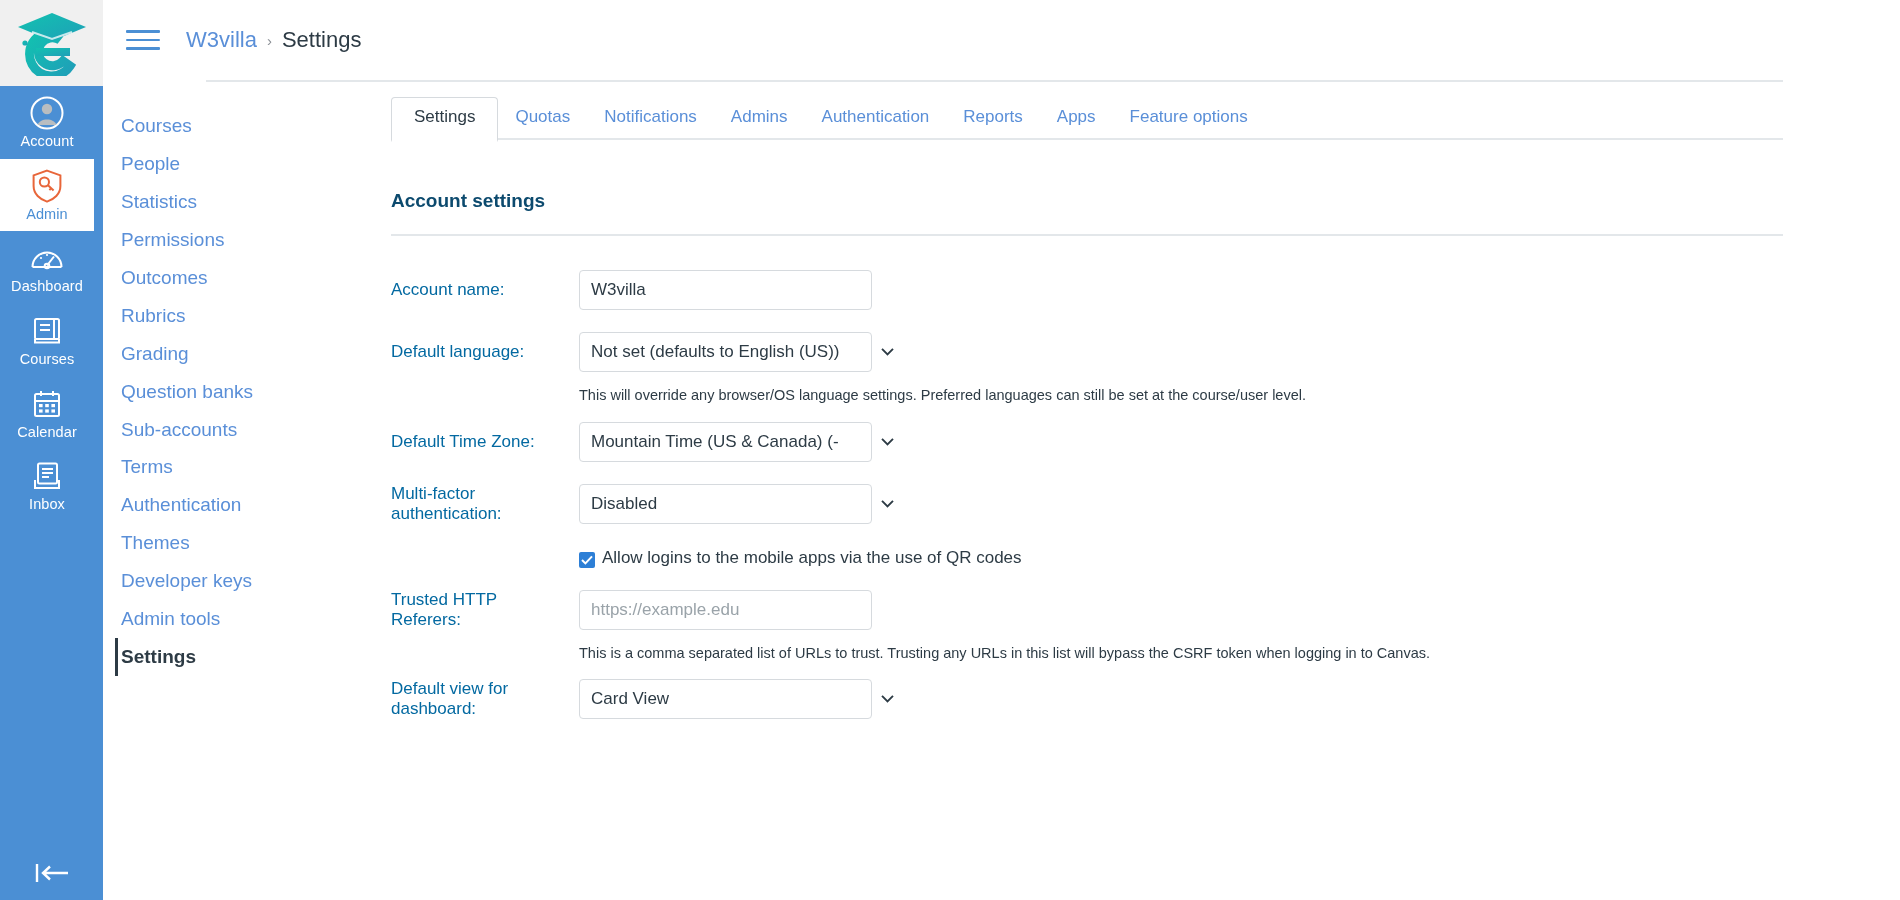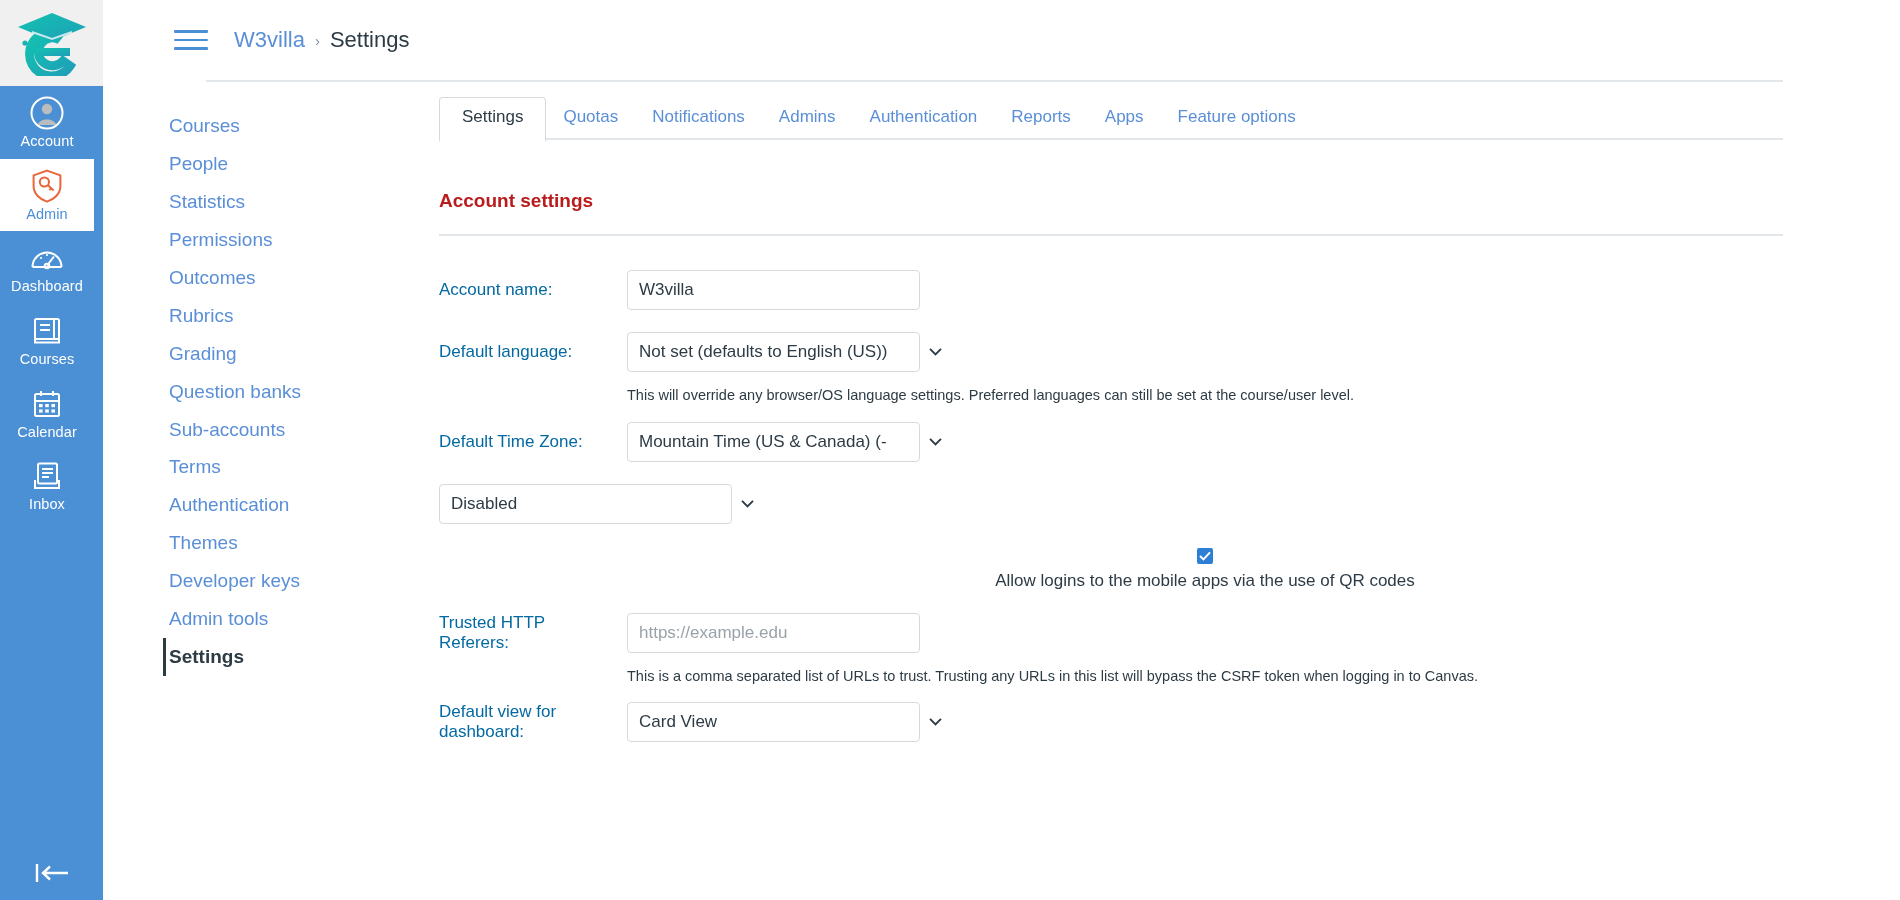--- a/index.html
+++ b/index.html
@@ -46,21 +46,20 @@
     padding: 8px 0;
   }
 
   
   #main-col {
     flex: 1 1 auto;
     height: 900px;
     position: relative;
     background: #fff;
     overflow: hidden;
-    padding-left: 48px;
   }
 
   
   #page-header {
     height: 80px;
     display: flex; align-items: center;
     padding-left: 23px;
   }
   #hamburger { width: 38px; height: 38px; display:flex; flex-direction:column; justify-content:center; gap:6px; cursor:pointer; }
   #hamburger span { display:block; height:2.5px; width:34px; background:#4b8fd4; border-radius:1px; }
@@ -108,21 +107,21 @@
     background:#ffffff;
     border:1px solid #d6dade;
     border-bottom: 2px solid #ffffff;
     border-radius:4px 4px 0 0;
     margin-bottom:-2px;
     padding: 10px 22px 13px 22px;
   }
 
   
   #section-title {
-    font-size: 19px; font-weight: 700; color:#b91c1c;
+    font-size: 19px; font-weight: 700; color:#0c4a6e;
     margin: 50px 0 0 0; padding-bottom: 22px;
   }
   #section-rule { height:2px; background:#e3e7ea; }
 
   
   .form-row { display:flex; align-items:center; margin-top: 22px; }
   .form-row.compact { margin-top: 16px; }
   .f-label {
     width: 188px; flex: 0 0 188px;
     text-align: left;
@@ -145,21 +144,21 @@
   .sel-input { width:293px; padding-right:32px; appearance:none; -webkit-appearance:none; }
   .caret {
     position:absolute; right:12px; top:50%; transform:translateY(-50%);
     pointer-events:none; width:13px; height:9px;
   }
   .help-text {
     font-size: 14.5px; color:#2d3b45;
     margin: 14px 0 0 188px;
     line-height:1.35;
   }
-  .check-row { display:flex; align-items:center; margin: 24px 0 0 188px; gap: 7px; flex-direction: column; }
+  .check-row { display:flex; align-items:flex-end; margin: 24px 0 0 188px; gap: 7px; }
   .cbox {
     width:16px; height:16px; flex:0 0 16px;
     border-radius:2px; background:#2d7fd6;
     display:flex; align-items:center; justify-content:center;
   }
   .check-row .clabel { font-size:17px; color:#2d3b45; }
 </style>
 </head>
 <body>
 
@@ -348,20 +347,21 @@
           <label class="f-label">Default Time Zone:</label>
           <div class="f-control sel-wrap">
             <input class="sel-input" readonly="" value="Mountain Time (US &amp; Canada) (-07:00/-" style="">
             <svg class="caret" viewBox="0 0 13 9">
               <path d="M1 1.4 L6.5 7 L12 1.4" fill="none" stroke="#2d3b45" stroke-width="1.9"></path>
             </svg>
           </div>
         </div>
 
         <div class="form-row">
+          <label class="f-label">Multi-factor authentication:</label>
           <div class="f-control sel-wrap">
             <input class="sel-input" readonly="" value="Disabled" style="">
             <svg class="caret" viewBox="0 0 13 9">
               <path d="M1 1.4 L6.5 7 L12 1.4" fill="none" stroke="#2d3b45" stroke-width="1.9"></path>
             </svg>
           </div>
         </div>
 
         <div class="check-row">
           <span class="cbox">

